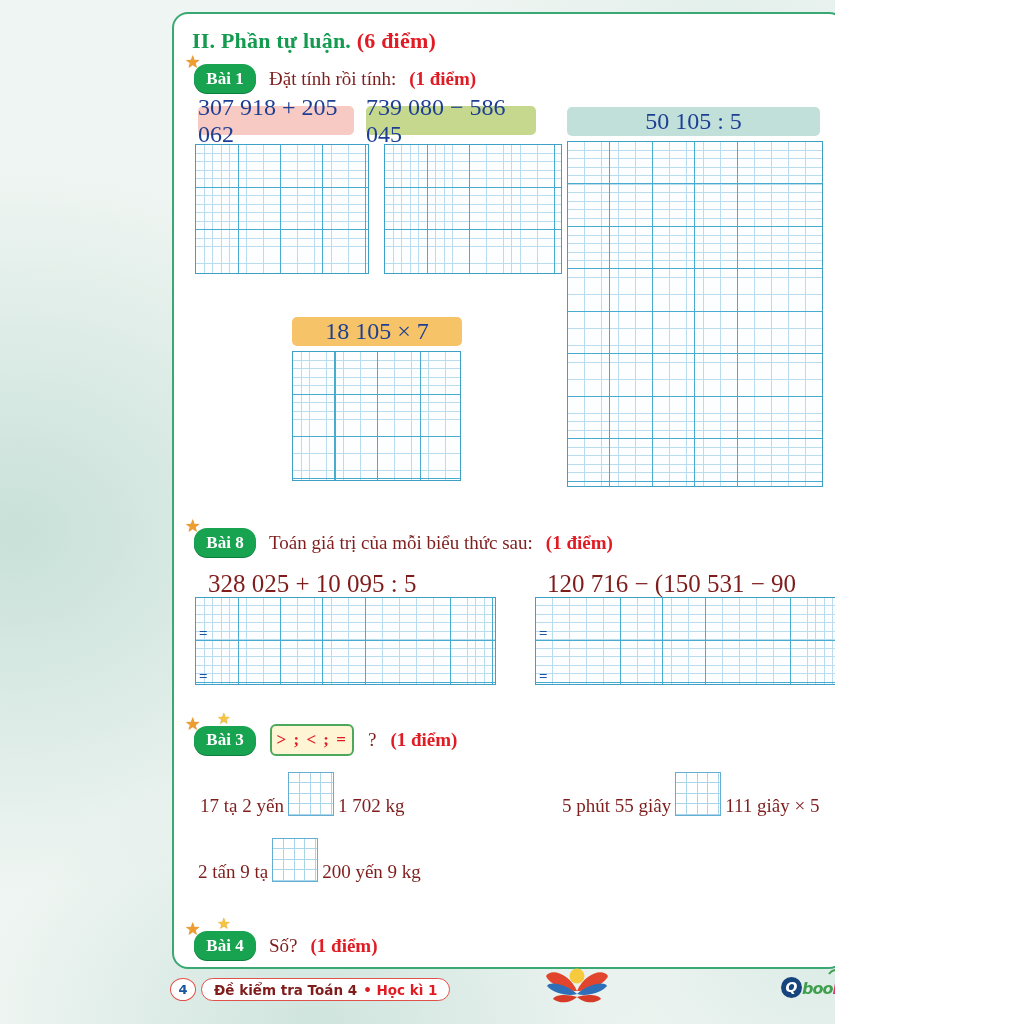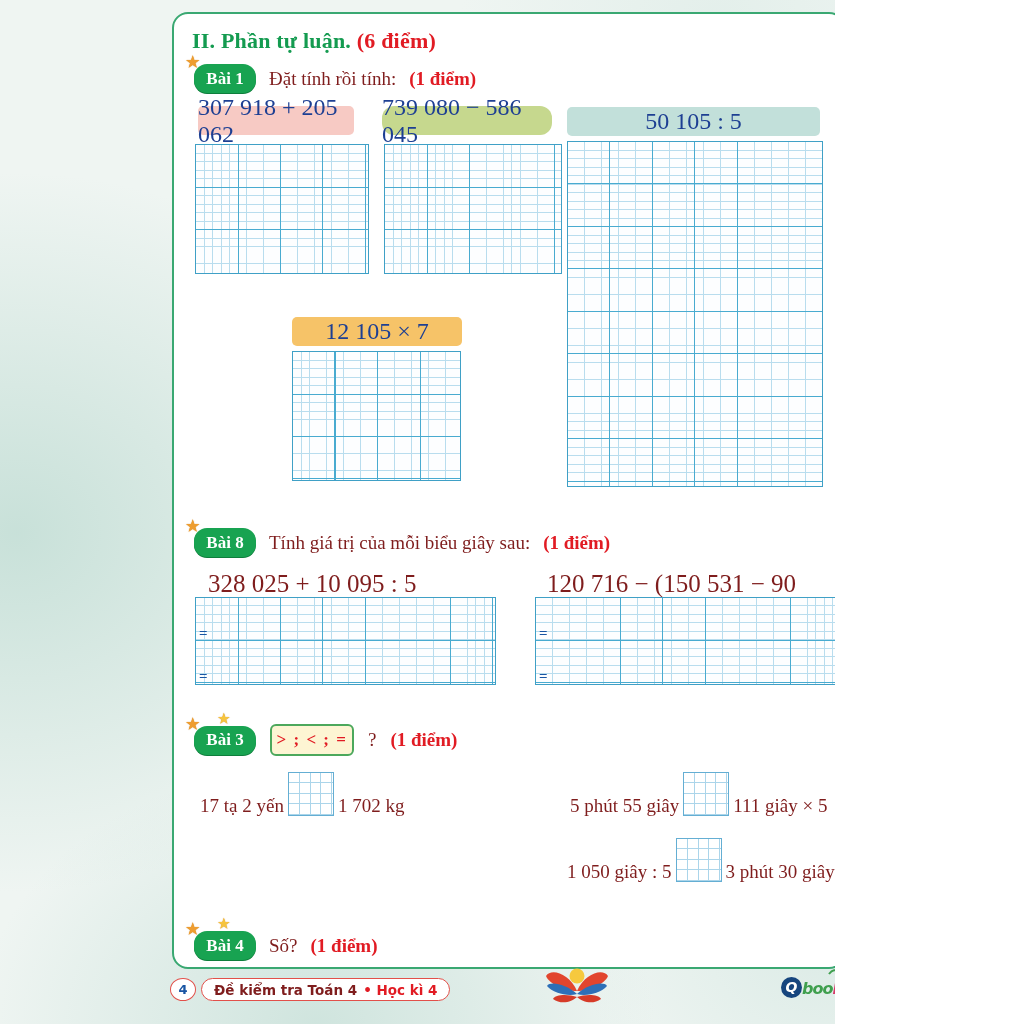--- a/index.html
+++ b/index.html
@@ -76,42 +76,42 @@
         <i class="star st1">★</i>
         <b>Bài 1</b>
       </span>
       <span class="blue t19">Đặt tính rồi tính:</span>
       <span class="red bold t19">(1 điểm)</span>
     </div>
 
     <div class="plabel pink" style="left:24px;top:92px;width:156px;">
       <span>307 918 + 205 062</span>
     </div>
-    <div class="plabel olive" style="left:208px;top:92px;width:170px;border-radius:12px;">
+    <div class="plabel olive" style="left:192px;top:92px;width:170px;">
       <span>739 080 − 586 045</span>
     </div>
     <div class="plabel tealbg" style="left:393px;top:93px;width:253px;">
       <span>50 105 : 5</span>
     </div>
 
     <div class="ggrid" style="left:21px;top:130px;width:172px;height:128px;"></div>
     <div class="ggrid" style="left:210px;top:130px;width:176px;height:128px;"></div>
     <div class="ggrid" style="left:393px;top:127px;width:254px;height:344px;"></div>
 
     <div class="plabel orange" style="left:118px;top:303px;width:170px;">
-      <span>12 105 × 7</span>
+      <span>18 105 × 7</span>
     </div>
     <div class="ggrid" style="left:118px;top:337px;width:167px;height:128px;"></div>
 
     <div class="ex-row" style="left:20px;top:514px;">
       <span class="badge">
         <i class="star st1">★</i>
         <b>Bài 8</b>
       </span>
-      <span class="blue t19">Tính giá trị của mỗi biểu giây sau:</span>
+      <span class="blue t19">Toán giá trị của mỗi biểu thức sau:</span>
       <span class="red bold t19">(1 điểm)</span>
     </div>
 
     <div class="blue t20" style="position:absolute;left:34px;top:556px;">328 025 + 10 095 : 5</div>
     <div class="blue t20" style="position:absolute;left:373px;top:556px;">120 716 − (150 531 − 90 105)</div>
 
     <div class="ggrid" style="left:21px;top:583px;width:299px;height:86px;">
       <i class="eqmark" style="top:28px;">=</i>
       <i class="eqmark" style="top:71px;">=</i>
     </div>
@@ -131,48 +131,48 @@
       </span>
       <span class="blue t19">?</span>
       <span class="red bold t19">(1 điểm)</span>
     </div>
 
     <div class="cmp" style="left:26px;top:758px;">
       <span class="blue t19 txt">17 tạ 2 yến</span>
       <span class="cmpbox"></span>
       <span class="blue t19 txt">1 702 kg</span>
     </div>
-    <div class="cmp" style="left:396px;top:758px;">
+    <div class="cmp" style="left:388px;top:758px;">
       <span class="blue t19 txt">5 phút 55 giây</span>
       <span class="cmpbox"></span>
       <span class="blue t19 txt">111 giây × 5</span>
     </div>
-    <div class="cmp" style="left:393px;top:824px;">
-      <span class="blue t19 txt">1 050 giây : 5</span>
+    <div class="cmp" style="left:24px;top:824px;">
+      <span class="blue t19 txt">2 tấn 9 tạ</span>
       <span class="cmpbox"></span>
-      <span class="blue t19 txt">3 phút 30 giây</span>
+      <span class="blue t19 txt">200 yến 9 kg</span>
     </div>
 
     <div class="ex-row" style="left:20px;top:917px;">
       <span class="badge">
         <i class="star st1">★</i>
         <i class="star st2">★</i>
         <b>Bài 4</b>
       </span>
       <span class="blue t19">Số?</span>
       <span class="red bold t19">(1 điểm)</span>
     </div>
   </div>
 
   <div class="pagenum">
     <span>4</span>
   </div>
   <div class="pill">
     <span class="blue">Đề kiểm tra Toán 4</span>
-    <span class="red">• Học kì 4</span>
+    <span class="red">• Học kì 1</span>
   </div>
 
   <div class="butterfly">
     <svg width="72" height="46" viewBox="0 0 72 46">
       <circle cx="36" cy="11" r="7.5" fill="#f6c93e"></circle>
       <g>
         <path d="M36 26 C28 8, 10 3, 5 11 C8 19, 24 26, 36 26 Z" fill="#e2452e"></path>
         <path d="M36 29 C25 19, 9 16, 6 21 C12 28, 27 32, 36 29 Z" fill="#2e6fb7"></path>
         <path d="M36 32 C28 29, 14 29, 12 34 C20 40, 31 37, 36 32 Z" fill="#d63b28"></path>
       </g>

